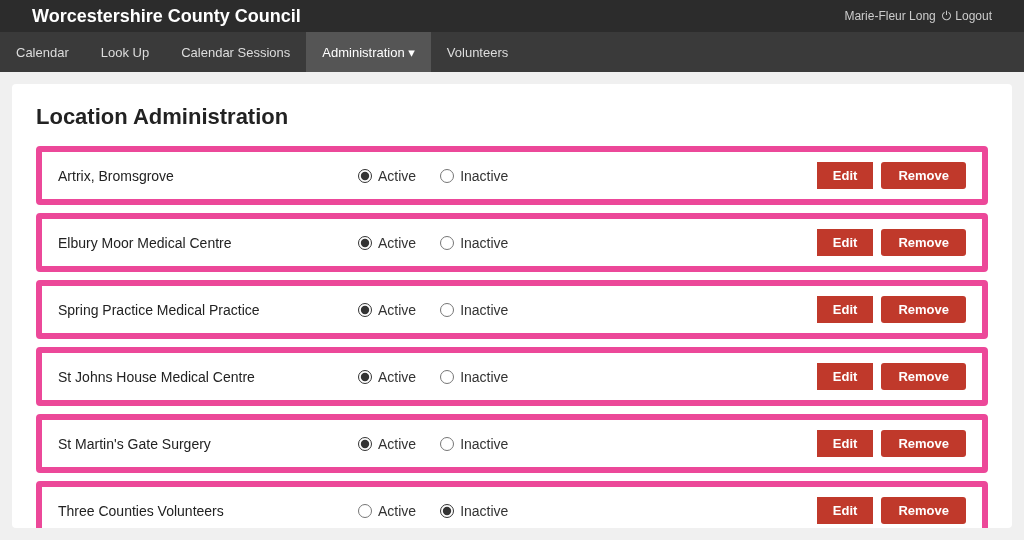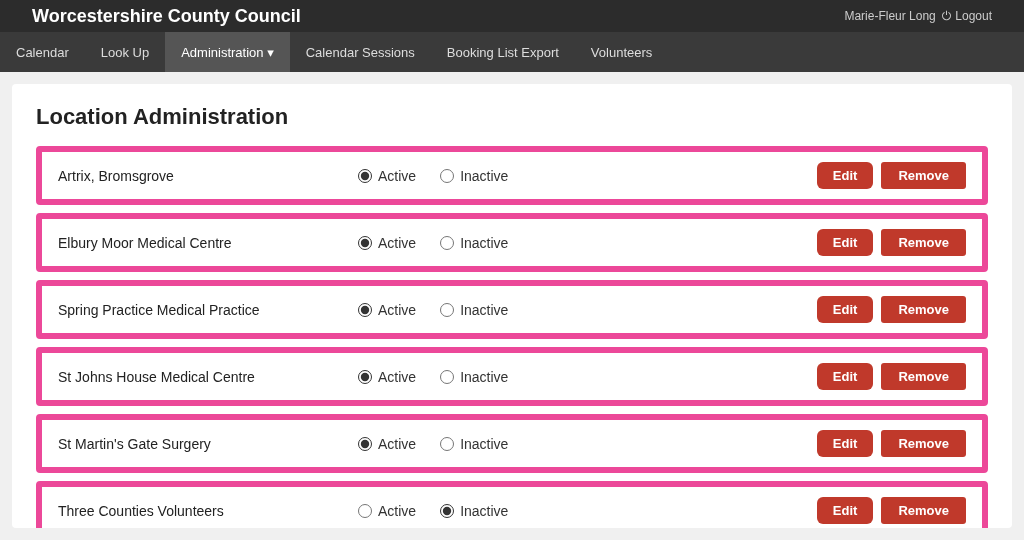--- a/index.html
+++ b/index.html
@@ -121,21 +121,21 @@
     }
     .action-buttons {
       display: flex;
       gap: 8px;
     }
     .btn-edit {
       background: #c0392b;
       color: #fff;
       border: none;
       padding: 6px 16px;
-      border-radius: 6px;
+      border-radius: 0;
       cursor: pointer;
       font-size: 13px;
       font-weight: bold;
     }
     .btn-remove {
       background: #c0392b;
       color: #fff;
       border: none;
       padding: 6px 17px;
       border-radius: 3px;
@@ -153,23 +153,22 @@
     <span>Marie-Fleur Long</span>
     <button class="logout-btn">
       ⏻ <span>Logout</span>
     </button>
   </div>
 </div>
 
 <nav class="nav-bar">
   <div class="nav-item">Calendar</div>
   <div class="nav-item">Look Up</div>
+  <div class="nav-item">Calendar Sessions</div>
   <div class="nav-item active">Administration ▾</div>
-  <div class="nav-item">Calendar Sessions</div>
-  <div class="nav-item">Booking List Export</div>
   <div class="nav-item">Volunteers</div>
 </nav>
 
 <div class="main-content">
   <h1 class="page-title">Location Administration</h1>
 
   <div id="locations-list">
 
   <div class="location-row">
     <div class="location-name">Artrix, Bromsgrove</div>

